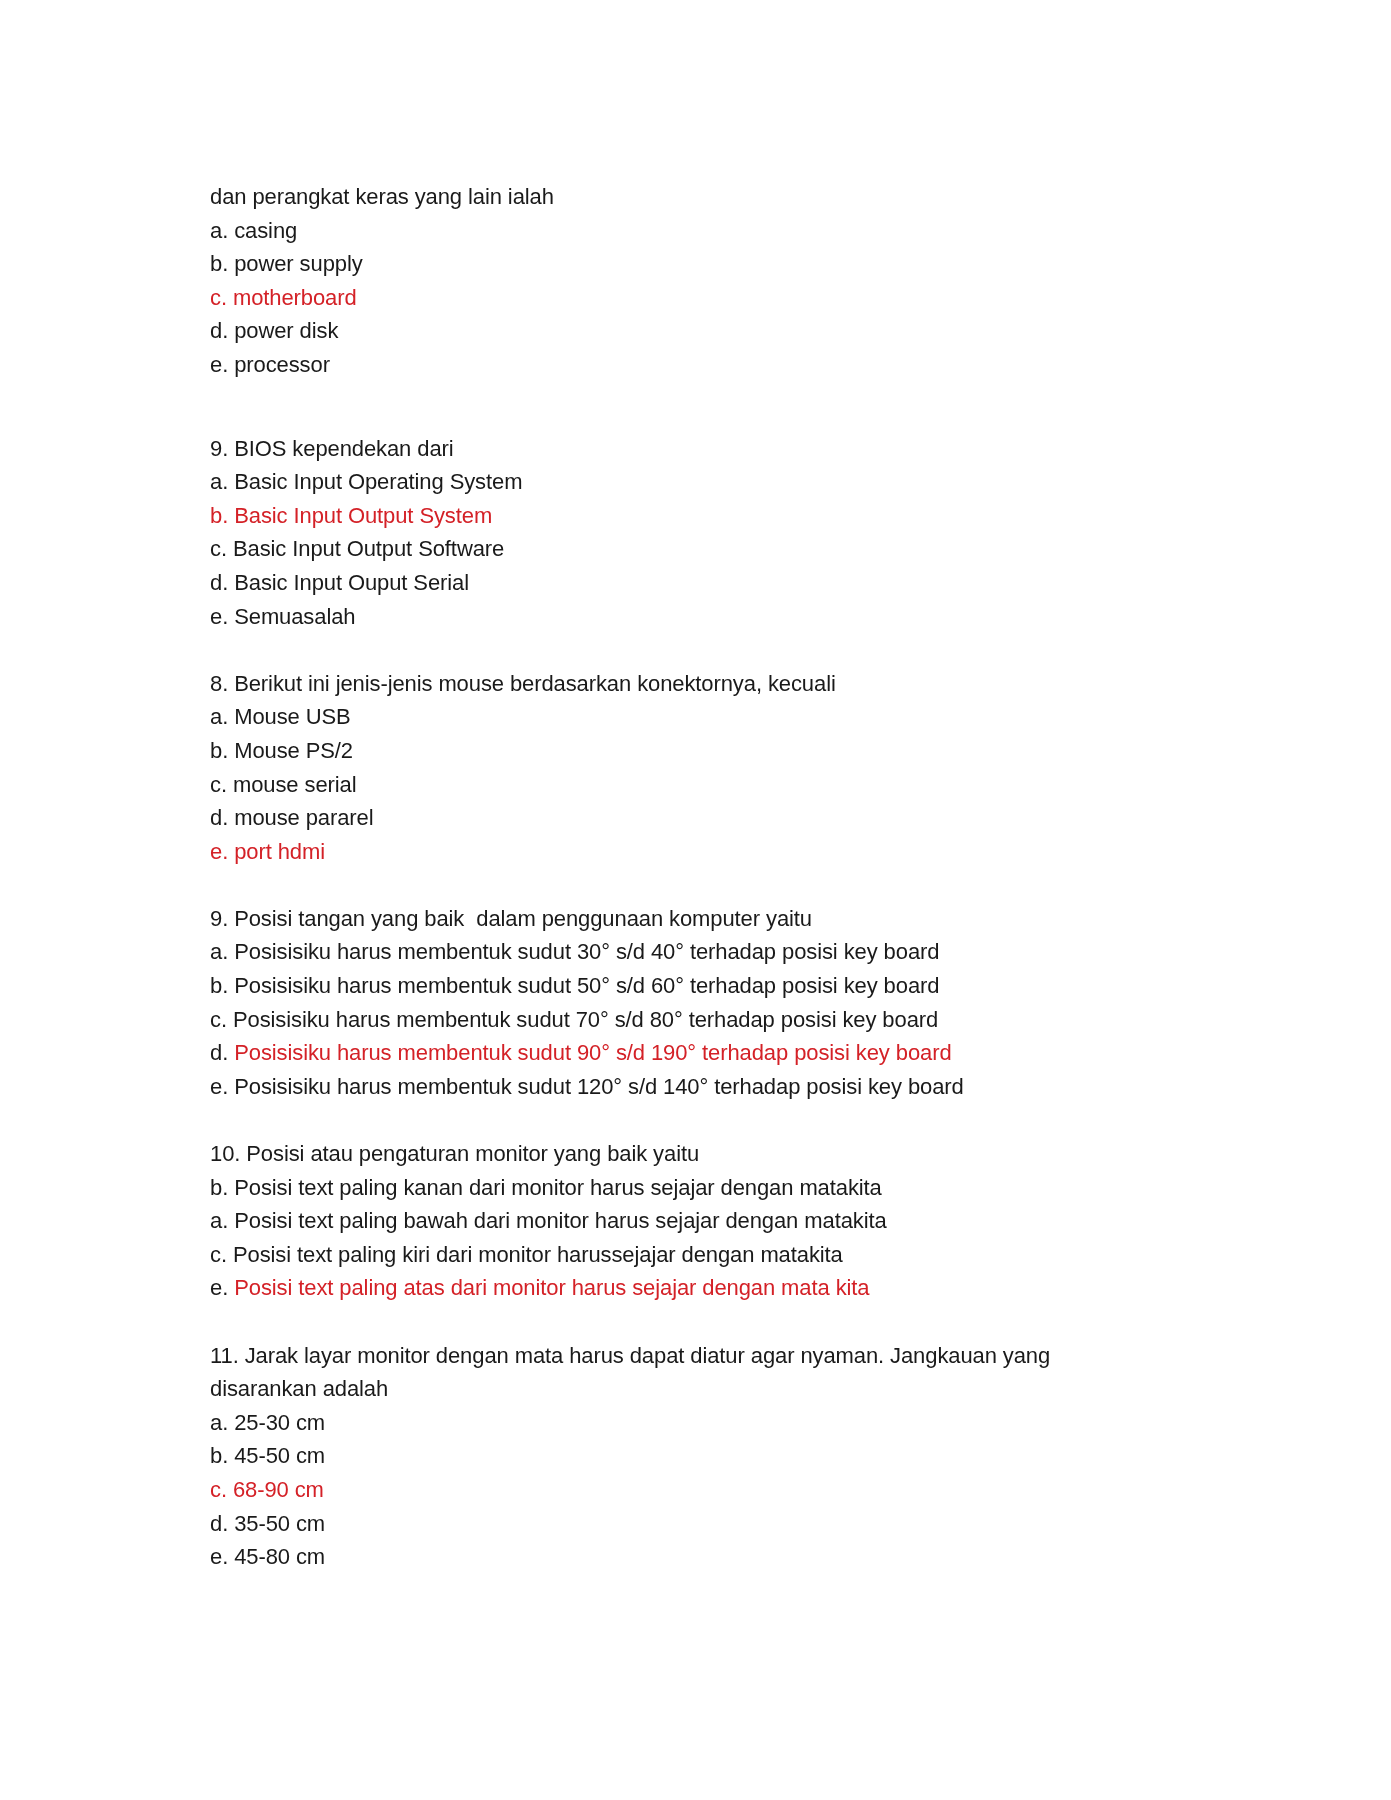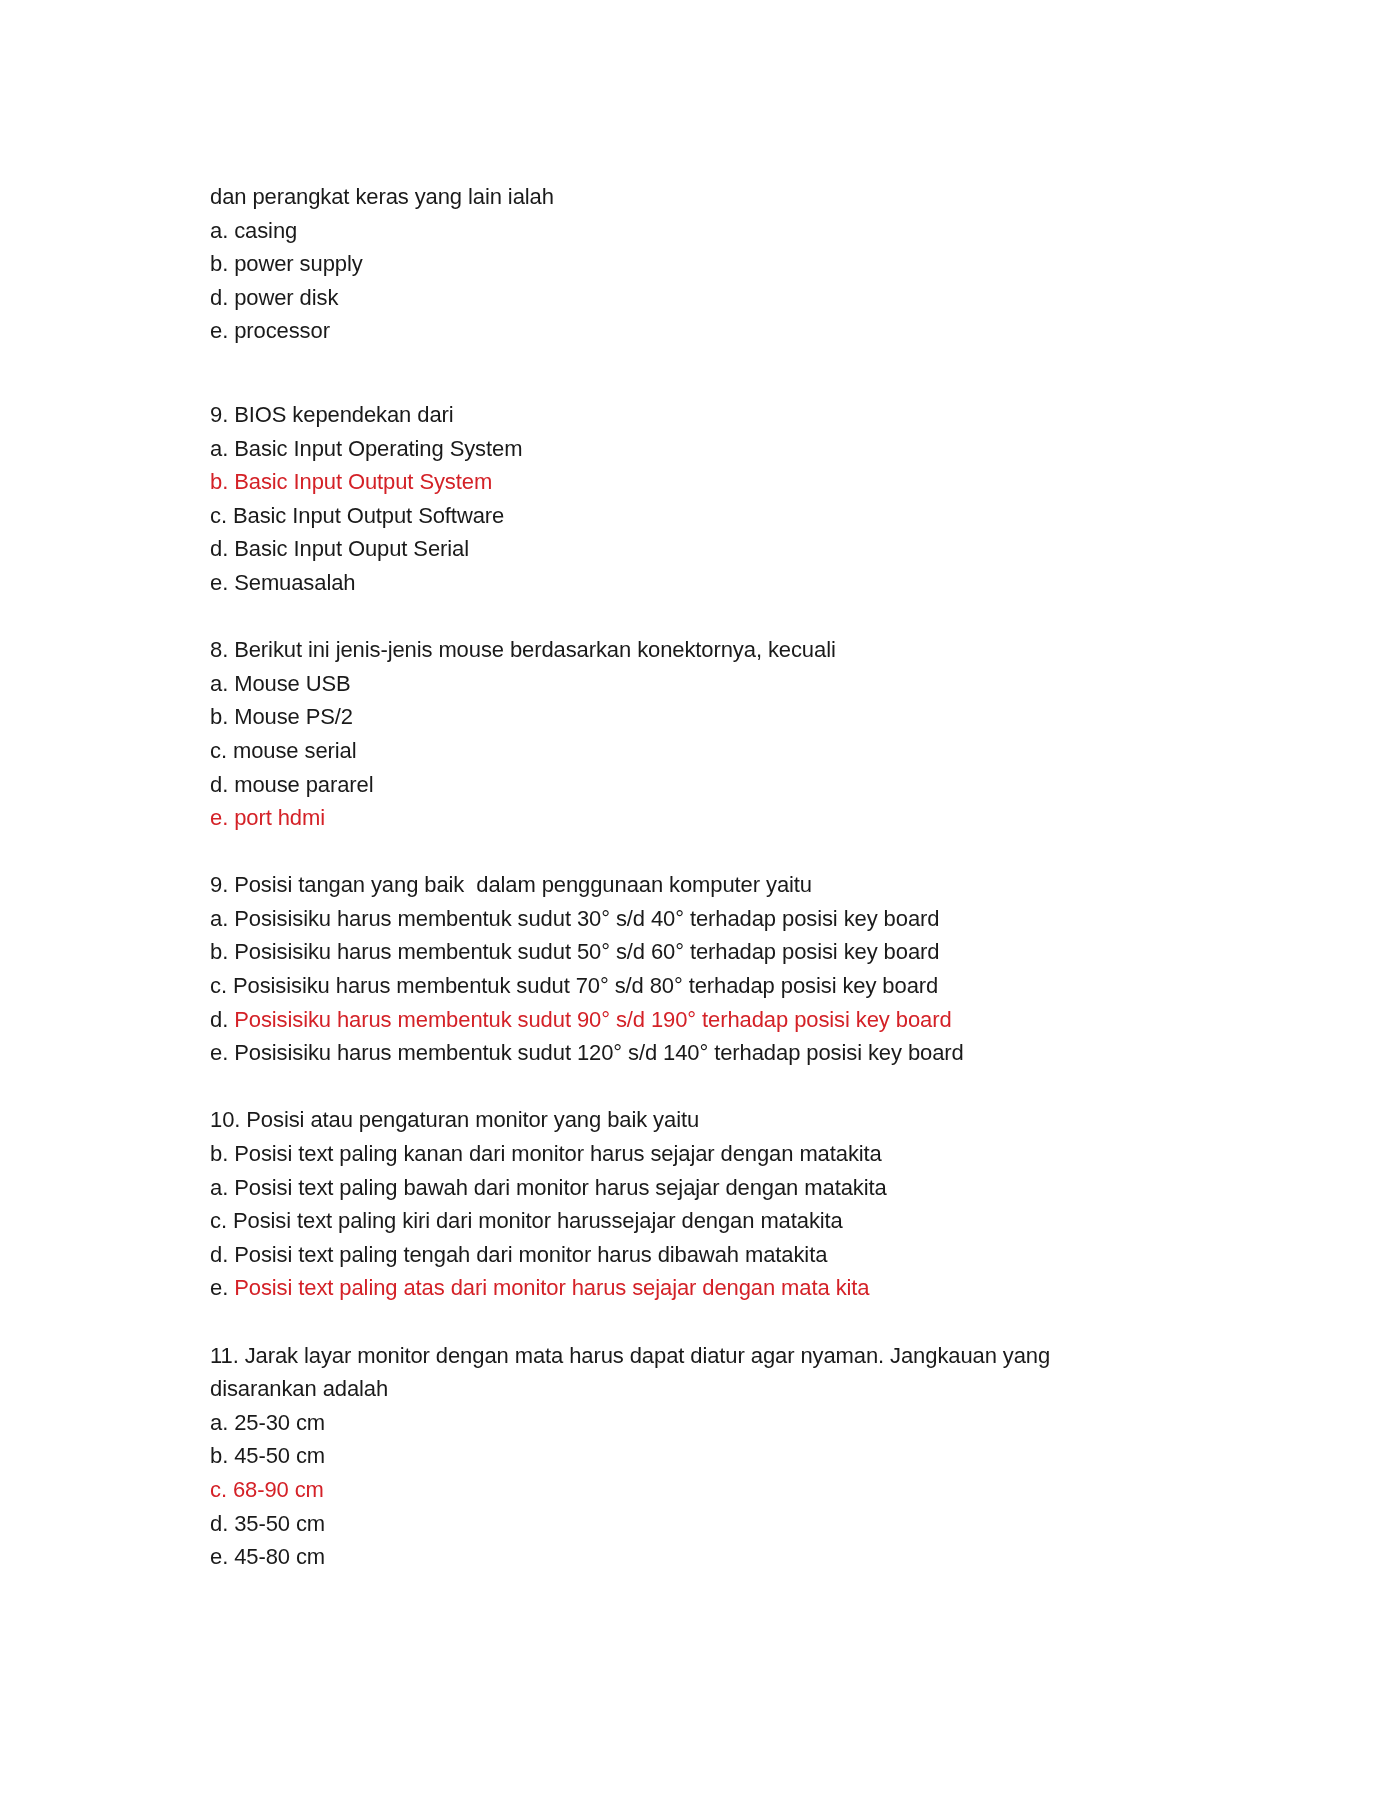--- a/index.html
+++ b/index.html
@@ -12,20 +12,21 @@
 </style>
 </head>
 <body>
 
 <div class="page">
 
   <div>
     <div class="line">dan perangkat keras yang lain ialah</div>
     <div class="line"><span>a.</span><span> casing</span></div>
     <div class="line"><span>b.</span><span> power supply</span></div>
+    <div class="line red"><span>c.</span><span> motherboard</span></div>
     <div class="line"><span>d.</span><span> power disk</span></div>
     <div class="line"><span>e.</span><span> processor</span></div>
   </div>
 
   <div style="height:50px"></div>
 
   <div>
     <div class="line">9. BIOS kependekan dari</div>
     <div class="line"><span>a.</span><span> Basic Input Operating System</span></div>
     <div class="line red"><span>b.</span><span> Basic Input Output System</span></div>
@@ -56,21 +57,20 @@
     <div class="line"><span>e.</span><span> Posisisiku harus membentuk sudut 120° s/d 140° terhadap posisi key board</span></div>
   </div>
 
   <div class="gap"></div>
 
   <div>
     <div class="line">10. Posisi atau pengaturan monitor yang baik yaitu</div>
     <div class="line"><span>b.</span><span> Posisi text paling kanan dari monitor harus sejajar dengan matakita</span></div>
     <div class="line"><span>a.</span><span> Posisi text paling bawah dari monitor harus sejajar dengan matakita</span></div>
     <div class="line"><span>c.</span><span> Posisi text paling kiri dari monitor harussejajar dengan matakita</span></div>
-    <div class="line"><span>d.</span><span> Posisi text paling tengah dari monitor harus dibawah matakita</span></div>
     <div class="line"><span>e.</span><span class="red"> Posisi text paling atas dari monitor harus sejajar dengan mata kita</span></div>
   </div>
 
   <div class="gap"></div>
 
   <div>
     <div class="line">11. Jarak layar monitor dengan mata harus dapat diatur agar nyaman. Jangkauan yang</div>
     <div class="line">disarankan adalah</div>
     <div class="line"><span>a.</span><span> 25-30 cm</span></div>
     <div class="line"><span>b.</span><span> 45-50 cm</span></div>

